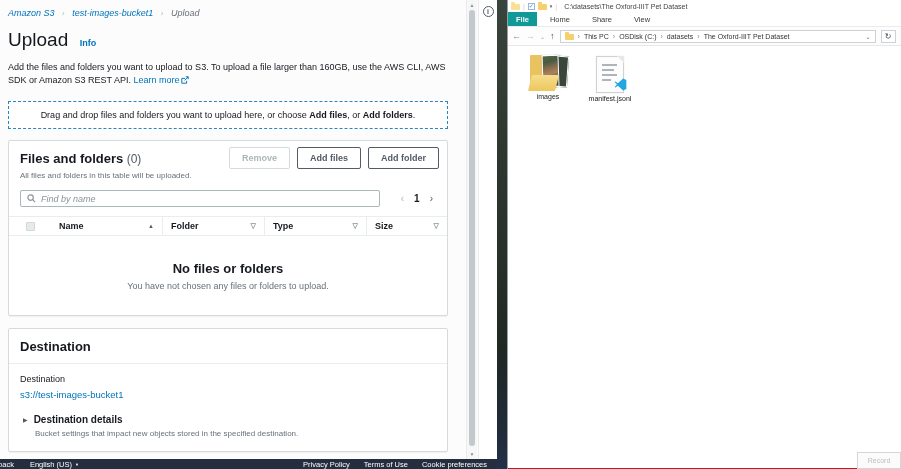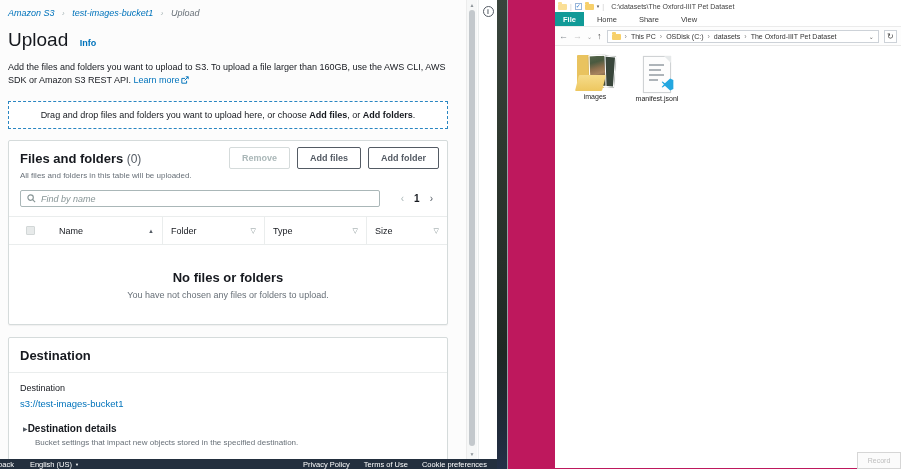--- a/index.html
+++ b/index.html
@@ -49,41 +49,41 @@
   .search-row { display: flex; align-items: center; padding: 4px 11px 9px 11px; }
   .search-box {
     width: 360px; height: 17px; border: 1px solid #aab7b8; border-radius: 2px; background: #fff;
     display: flex; align-items: center; padding: 0 6px; gap: 5px;
   }
   .search-box input { border: 0; outline: 0; flex: 1; font-size: 9px; font-family: inherit; color: #16191f; background: transparent; }
   .search-box input::placeholder { font-style: italic; color: #879596; }
   .pager { margin-left: auto; display: flex; align-items: center; gap: 10px; font-size: 10px; padding-right: 3px; }
   .pg-prev { color: #aab7b8; } .pg-cur { color: #16191f; font-weight: bold; } .pg-next { color: #545b64; }
 
-  .thead { display: flex; border-top: 1px solid #eaeded; border-bottom: 1px solid #eaeded; height: 29px; font-size: 9px; font-weight: normal; color: #16191f; }
+  .thead { display: flex; border-top: 1px solid #eaeded; border-bottom: 1px solid #eaeded; height: 20px; font-size: 9px; font-weight: bold; color: #16191f; }
   .th { display: flex; align-items: center; justify-content: space-between; padding: 0 8px; height: 100%; }
   .th-check { width: 42px; display: flex; align-items: center; justify-content: center; }
   .checkbox { width: 9px; height: 9px; background: #e7eaea; border: 1px solid #d2d7d7; border-radius: 1px; }
   .th-name { width: 111px; }
   .th-folder { width: 102px; border-left: 1px solid #eaeded; }
   .th-type { width: 102px; border-left: 1px solid #eaeded; }
   .th-size { width: 81px; border-left: 1px solid #eaeded; }
   .sort-ico { font-size: 6px; color: #545b64; }
   .filter-ico { font-size: 7px; color: #879596; }
 
   .empty { height: 79px; display: flex; flex-direction: column; align-items: center; justify-content: center; gap: 5px; }
   .empty-title { font-size: 13px; font-weight: bold; color: #16191f; }
   .empty-sub { font-size: 9px; color: #687078; }
 
   .card-dest { margin-top: 12px; }
   .card-dest .card-head { border-bottom: 1px solid #eaeded; padding-bottom: 8px; }
   .dest-body { padding: 10px 11px 13px 11px; }
   .dest-label { font-size: 9px; color: #16191f; }
   .dest-link { display: block; font-size: 9.5px; color: #0073bb; margin-top: 5px; }
-  .expand-row { display: flex; align-items: center; gap: 0; margin: 14px 0 0 3px; }
+  .expand-row { display: flex; align-items: center; gap: 6px; margin: 14px 0 0 3px; }
   .caret { font-size: 6px; color: #545b64; }
   .expand-title { font-size: 10px; font-weight: bold; color: #16191f; }
   .expand-sub { font-size: 8px; color: #687078; margin: 4px 0 0 15px; }
 
   .scrollbar { position: absolute; left: 466px; top: 0; width: 11px; height: 459px; background: #f6f7f7; border-left: 1px solid #ececec; }
   .sb-arrow { position: absolute; left: 0; right: 0; text-align: center; font-size: 5px; color: #8d9499; }
   .sb-up { top: 2px; } .sb-down { bottom: 2px; }
   .sb-thumb { position: absolute; left: 2px; right: 2px; top: 10px; bottom: 13px; background: #c3c8cc; border-radius: 3px; }
 
   .help-strip { position: absolute; left: 478px; top: 0; width: 19px; height: 459px; background: #fff; border-left: 1px solid #eaeded; display: flex; justify-content: center; padding-top: 6px; }
@@ -101,21 +101,21 @@
   .f-caret { font-size: 4px; }
   .f-right { margin-left: auto; display: flex; gap: 14px; margin-right: 10px; }
 
   
   .desktop-strip {
     position: absolute; left: 497px; top: 0; width: 10px; height: 469px;
     background: linear-gradient(180deg, #39443c 0%, #2e382f 30%, #27302a 55%, #1f2823 75%, #202b3a 92%, #243048 100%);
   }
 
   
-  .explorer { position: absolute; left: 507px; top: 0; width: 394px; height: 469px; background: #be185d; border-left: 1px solid #98a0a6; padding-left: 47px; }
+  .explorer { position: absolute; left: 507px; top: 0; width: 394px; height: 469px; background: #b91c1c; border-left: 1px solid #98a0a6; }
 
   .titlebar { height: 12px; display: flex; align-items: center; padding-left: 3px; gap: 3px; background: #fff; }
   .mini-folder { position: relative; width: 9px; height: 6px; background: #f7d06b; border-radius: 1px; margin-top: 1px; }
   .mini-folder::before { content: ""; position: absolute; left: 0; top: -2px; width: 4px; height: 2px; background: #f7d06b; border-radius: 1px 1px 0 0; }
   .mini-folder.pale { background: #fadf96; } .mini-folder.pale::before { background: #fadf96; }
   .mini-check { width: 7px; height: 7px; border: 1px solid #9ab6d8; background: #fff; color: #2b7cd3; font-size: 6px; line-height: 5px; text-align: center; }
   .qat-sep { color: #cccccc; font-size: 7px; }
   .qat-caret { font-size: 5px; color: #555; }
   .win-title { font-size: 7px; color: #3f3f3f; margin-left: 4px; white-space: nowrap; }
 

